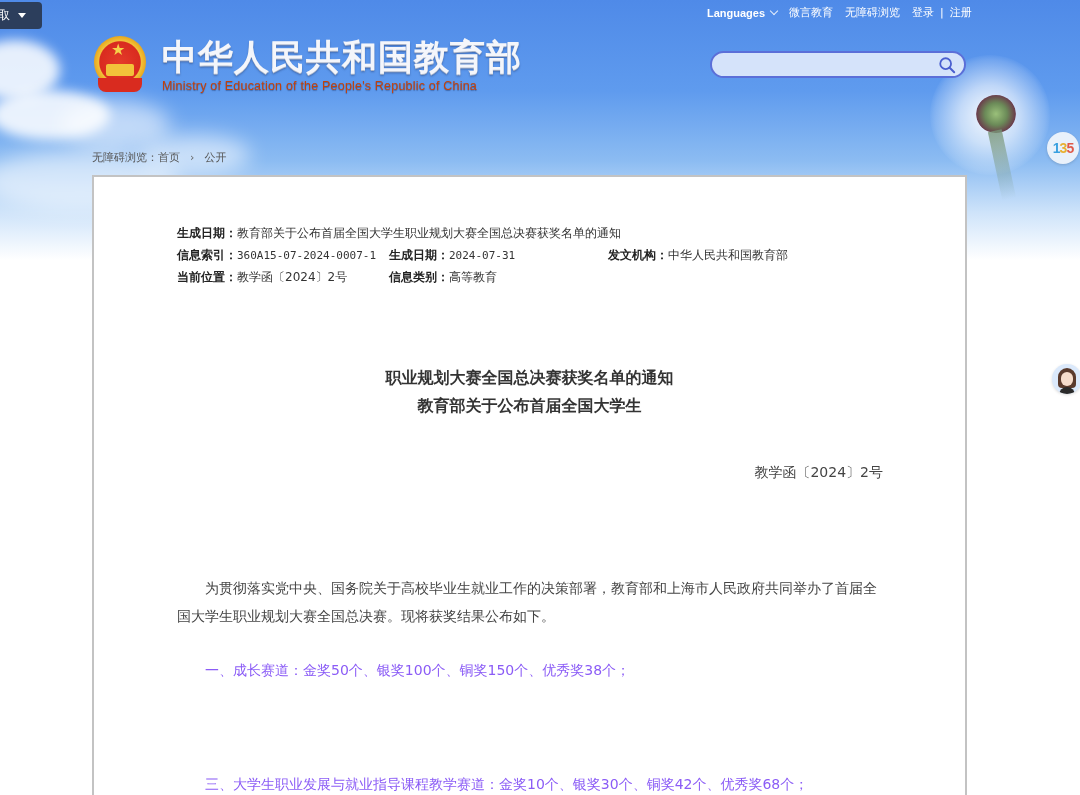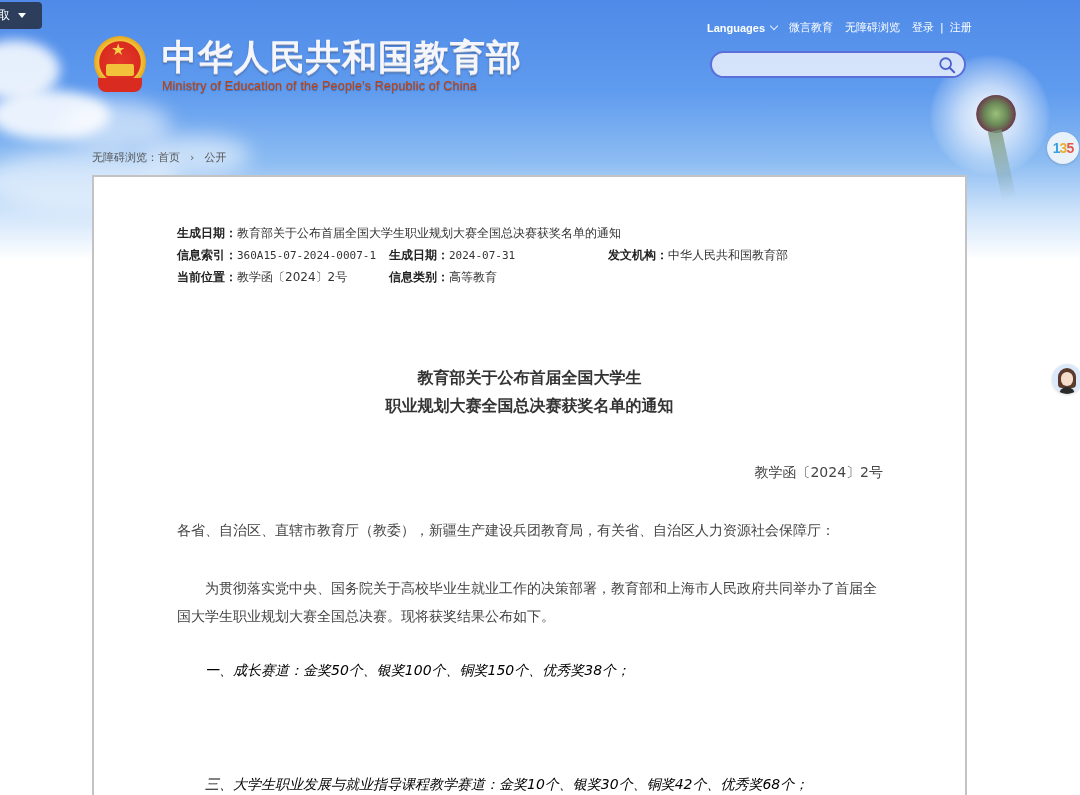--- a/index.html
+++ b/index.html
@@ -67,21 +67,21 @@
     font-family: "DejaVu Sans", sans-serif; font-weight: bold; font-size: 35px; color: #f4f6fb;
     letter-spacing: 1px; line-height: 42px;
     text-shadow: 0 1px 0 #a9b4c8, 0 2px 2px rgba(30,50,100,0.45);
   }
   .logo-en {
     font-family: "Liberation Sans", sans-serif; font-size: 12.5px; color: #c2410c; letter-spacing: 0.2px;
     text-shadow: 0 1px 1px rgba(30,50,100,0.5); margin-top: 1px;
   }
 
   .top-nav {
-    position: absolute; top: 20px; left: 707px; z-index: 4;
+    position: absolute; top: 5px; left: 707px; z-index: 4;
     display: flex; align-items: center; font-size: 11px; color: #ffffff;
   }
   .top-nav .lang { font-family: "Liberation Sans", sans-serif; font-weight: bold; font-size: 11px; }
   .top-nav .lang-caret {
     display: inline-block; width: 6px; height: 6px; border-right: 1px solid #fff; border-bottom: 1px solid #fff;
     transform: rotate(45deg); margin: 0 12px 3px 6px; opacity: 0.85;
   }
   .top-nav .nav-link { margin-right: 12px; }
   .top-nav .sep { margin: 0 6px 0 -6px; }
 
@@ -137,21 +137,21 @@
     position: absolute; left: 0; width: 871px; top: 187px; text-align: center;
     font-size: 16px; font-weight: bold; color: #333; line-height: 28px;
   }
   .doc-number {
     position: absolute; right: 82px; top: 287px; font-size: 14px; color: #444;
   }
   .para {
     position: absolute; left: 83px; width: 710px; font-size: 14px; color: #444; line-height: 28px;
   }
   .indent { text-indent: 28px; }
-  .list-item { position: absolute; left: 111px; font-size: 14px; color: #000000; font-style: italic; }
+  .list-item { position: absolute; left: 111px; font-size: 14px; color: #8b5cf6; }
 </style>
 </head>
 <body>
 
 <div class="bg"></div>
 <div class="cloud" style="left:-30px;top:40px;width:90px;height:60px;"></div>
 <div class="cloud" style="left:-10px;top:90px;width:120px;height:50px;"></div>
 <div class="cloud-soft" style="left:60px;top:100px;width:110px;height:50px;"></div>
 <div class="cloud-soft" style="left:140px;top:135px;width:110px;height:40px;"></div>
 <div class="cloud-soft" style="left:-20px;top:150px;width:200px;height:60px;"></div>
@@ -225,25 +225,24 @@
       <span style="position:absolute;left:212px;"><span class="lbl">生成日期：</span><span class="val mono">2024-07-31</span></span>
       <span style="position:absolute;left:431px;"><span class="lbl">发文机构：</span><span class="val">中华人民共和国教育部</span></span>
     </div>
     <div class="meta-row">
       <span class="lbl">当前位置：</span><span class="val">教学函〔2024〕2号</span>
       <span style="position:absolute;left:212px;"><span class="lbl">信息类别：</span><span class="val">高等教育</span></span>
     </div>
   </div>
 
   <div class="doc-title">
+    <div>职业规划大赛全国总决赛获奖名单的通知</div>
     <div>教育部关于公布首届全国大学生</div>
-    <div>职业规划大赛全国总决赛获奖名单的通知</div>
   </div>
 
   <div class="doc-number">教学函〔2024〕2号</div>
 
-  <div class="para" style="top:339px;">各省、自治区、直辖市教育厅（教委），新疆生产建设兵团教育局，有关省、自治区人力资源社会保障厅：</div>
 
   <div class="para indent" style="top:397px;">为贯彻落实党中央、国务院关于高校毕业生就业工作的决策部署，教育部和上海市人民政府共同举办了首届全国大学生职业规划大赛全国总决赛。现将获奖结果公布如下。</div>
 
   <div class="list-item" style="top:485px;">一、成长赛道：金奖50个、银奖100个、铜奖150个、优秀奖38个；</div>
   <div class="list-item" style="top:599px;">三、大学生职业发展与就业指导课程教学赛道：金奖10个、银奖30个、铜奖42个、优秀奖68个；</div>
 </div>
 
 </body></html>

